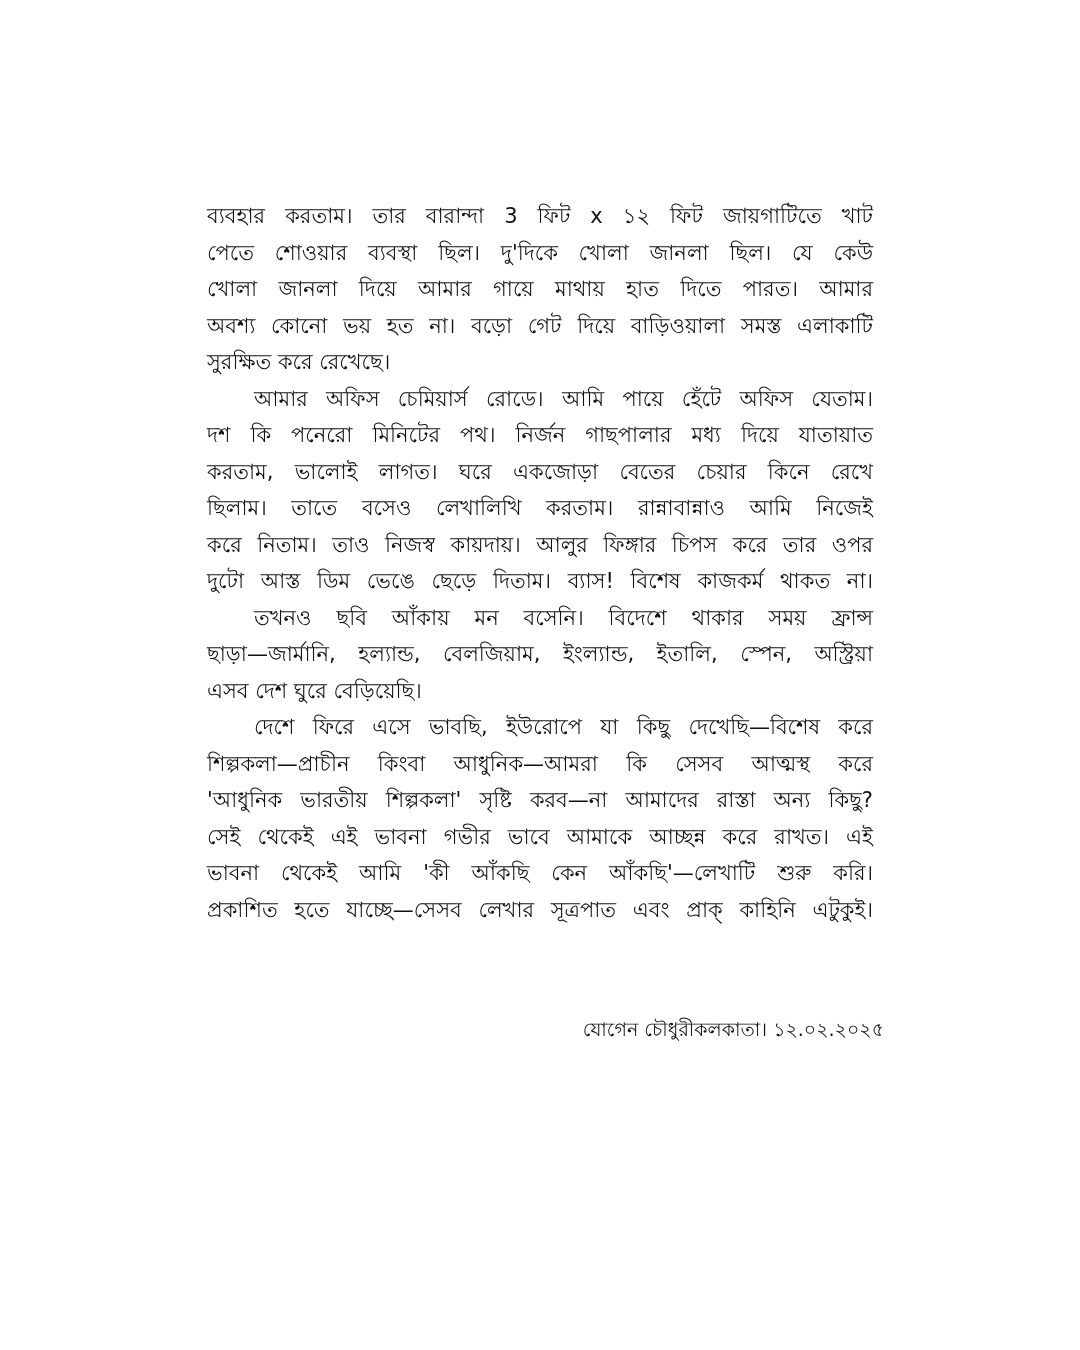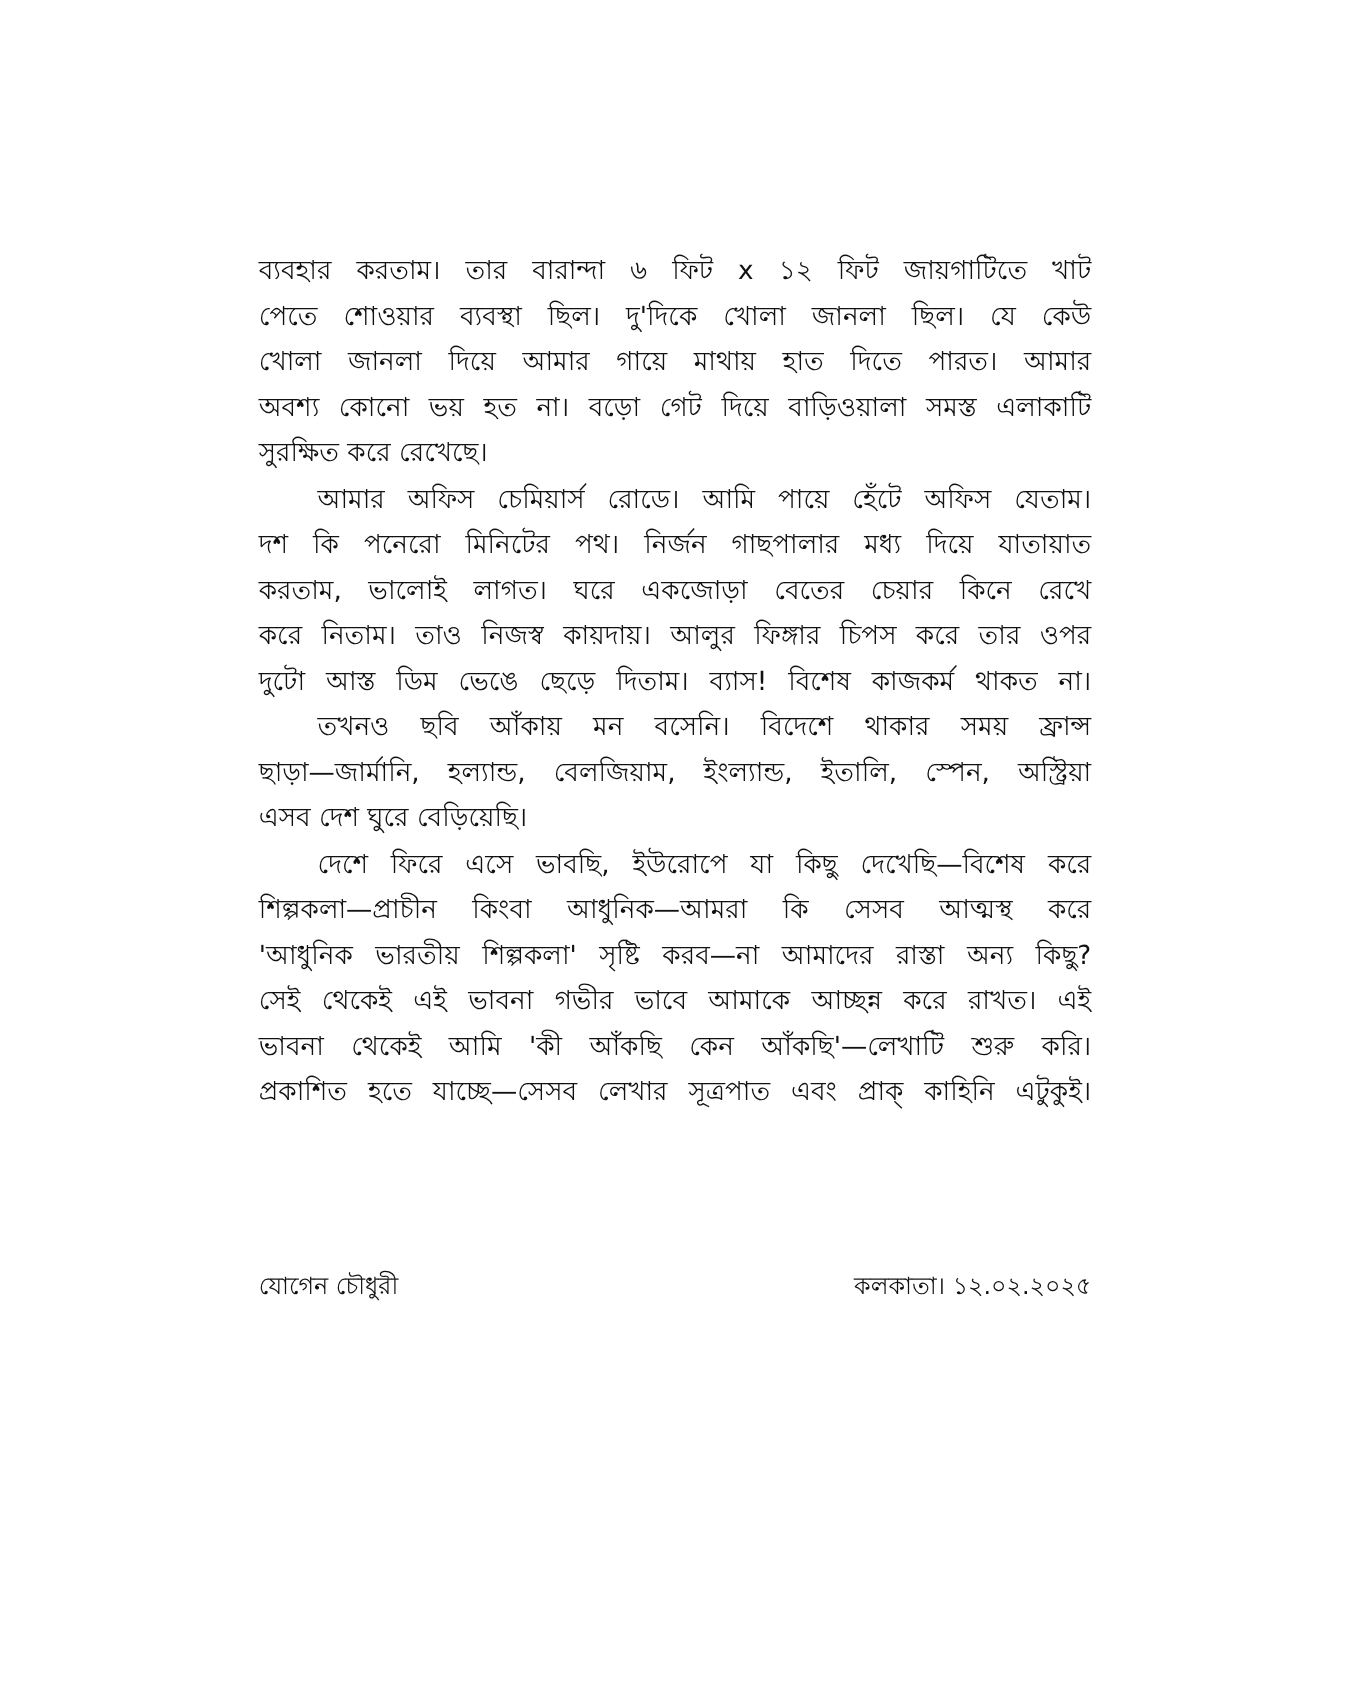--- a/index.html
+++ b/index.html
@@ -40,47 +40,48 @@
       overflow: visible;
     }
     .para.indent .line { text-indent: 0; }
     .para.indent .line.first { padding-left: 47px; }
     .para .line.last-short {
       text-align: right;
       text-align-last: left;
     }
     .signature-row {
       position: absolute;
-      left: 207px;
+      left: 218px;
       top: 1016px;
       width: 666px;
       display: flex;
-      justify-content: space-between;
+      justify-content: flex-end;
       align-items: center;
       font-size: 19px;
       line-height: 26px;
     }
   </style>
 </head>
 <body>
 
 <div class="page">
 
   <p class="para">
-    <span class="line">ব্যবহার করতাম। তার বারান্দা ৬ ফিট x ১২ ফিট জায়গাটিতে খাট</span>
+    <span class="line">ব্যবহার করতাম। তার বারান্দা 3 ফিট x ১২ ফিট জায়গাটিতে খাট</span>
     <span class="line">পেতে শোওয়ার ব্যবস্থা ছিল। দু'দিকে খোলা জানলা ছিল। যে কেউ</span>
     <span class="line">খোলা জানলা দিয়ে আমার গায়ে মাথায় হাত দিতে পারত। আমার</span>
     <span class="line">অবশ্য কোনো ভয় হত না। বড়ো গেট দিয়ে বাড়িওয়ালা সমস্ত এলাকাটি</span>
     <span class="line last-short">সুরক্ষিত করে রেখেছে।</span>
   </p>
 
   <p class="para indent">
     <span class="line first">আমার অফিস চেমিয়ার্স রোডে। আমি পায়ে হেঁটে অফিস যেতাম।</span>
     <span class="line">দশ কি পনেরো মিনিটের পথ। নির্জন গাছপালার মধ্য দিয়ে যাতায়াত</span>
     <span class="line">করতাম, ভালোই লাগত। ঘরে একজোড়া বেতের চেয়ার কিনে রেখে</span>
+    <span class="line">ছিলাম। তাতে বসেও লেখালিখি করতাম। রান্নাবান্নাও আমি নিজেই</span>
     <span class="line">করে নিতাম। তাও নিজস্ব কায়দায়। আলুর ফিঙ্গার চিপস করে তার ওপর</span>
     <span class="line">দুটো আস্ত ডিম ভেঙে ছেড়ে দিতাম। ব্যাস! বিশেষ কাজকর্ম থাকত না।</span>
   </p>
 
   <p class="para indent">
     <span class="line first">তখনও ছবি আঁকায় মন বসেনি। বিদেশে থাকার সময় ফ্রান্স</span>
     <span class="line">ছাড়া—জার্মানি, হল্যান্ড, বেলজিয়াম, ইংল্যান্ড, ইতালি, স্পেন, অস্ট্রিয়া</span>
     <span class="line last-short">এসব দেশ ঘুরে বেড়িয়েছি।</span>
   </p>
 

